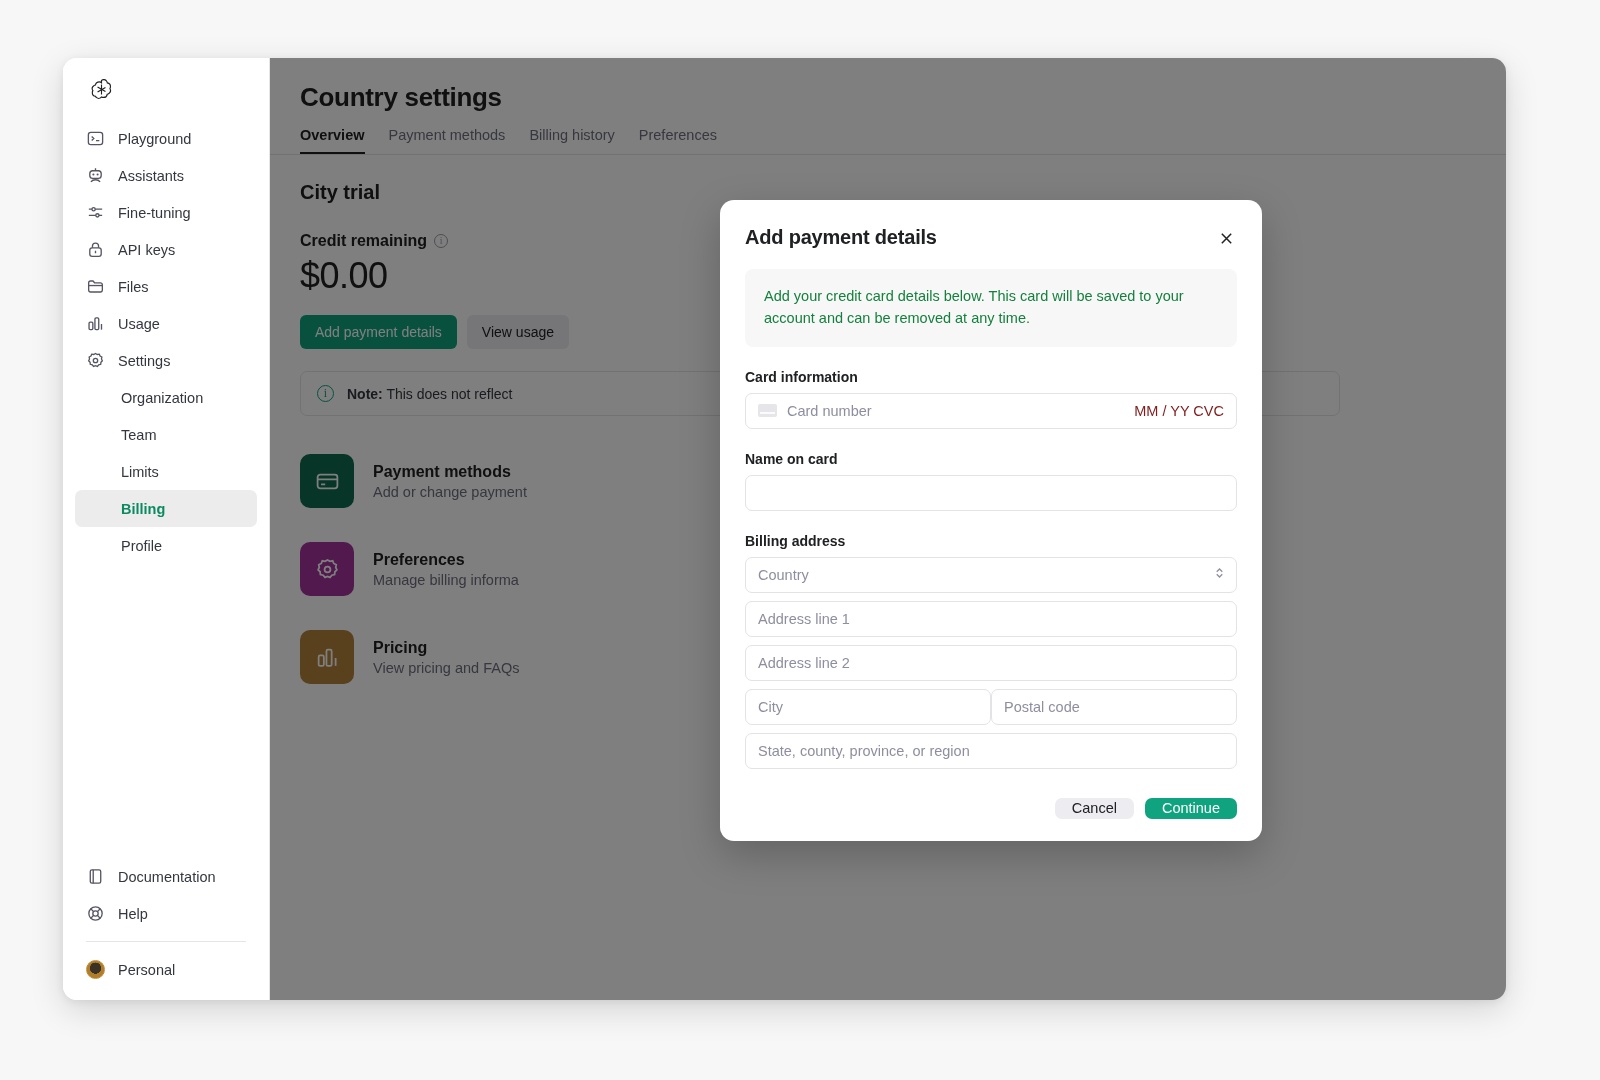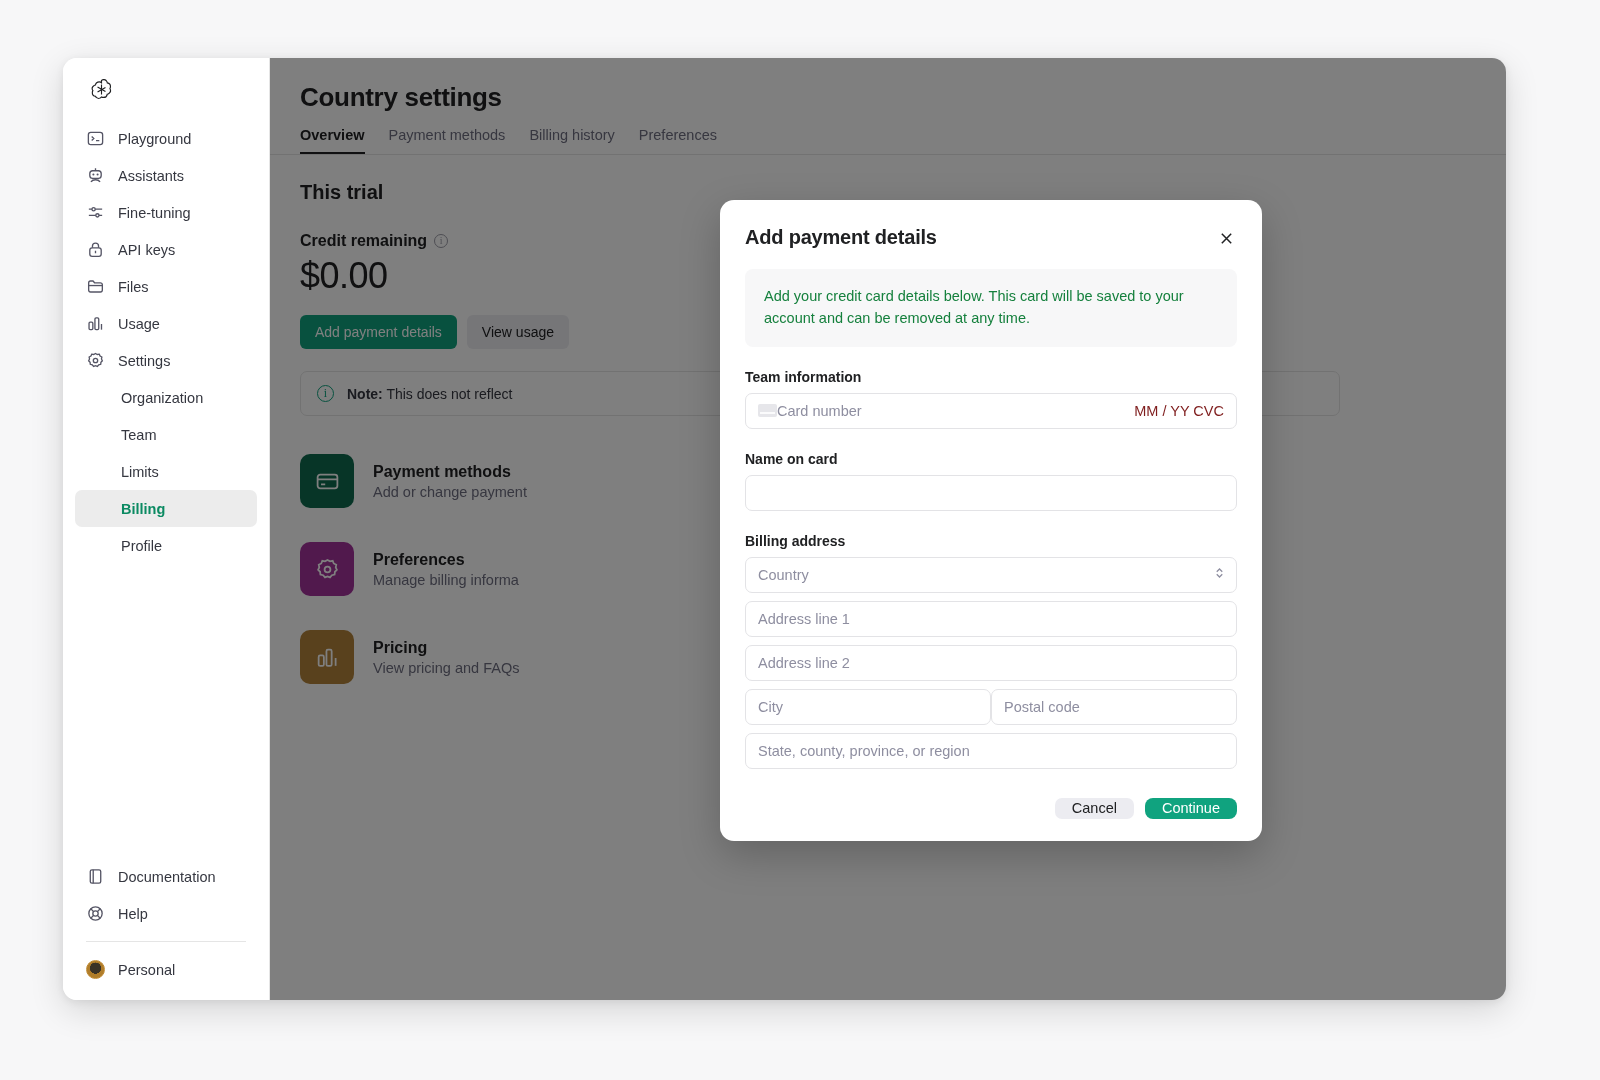--- a/index.html
+++ b/index.html
@@ -131,21 +131,21 @@
   }
   .field-label { font-size: 14px; font-weight: bold; color: #202123; margin: 22px 0 8px 0; }
   .inp {
     width: 100%; height: 36px; border: 1px solid #e3e3e6; border-radius: 7px;
     background: #fff; font-size: 14.5px; color: #202123;
     padding: 0 12px; font-family: "Liberation Sans", sans-serif; outline: none;
   }
   .inp::placeholder { color: #8e8ea0; }
   #card-number-wrap {
     display: flex; align-items: center; height: 36px;
-    border: 1px solid #e3e3e6; border-radius: 7px; padding: 0 12px; 
+    border: 1px solid #e3e3e6; border-radius: 7px; padding: 0 12px; gap: 10px;
   }
   .card-glyph {
     width: 19px; height: 13px; border-radius: 2px; background: #e6e6ea;
     flex: 0 0 19px; position: relative;
   }
   .card-glyph::after {
     content: ""; position: absolute; left: 2px; right: 2px; bottom: 3px;
     height: 2px; background: #fbfbfc;
   }
   #card-number-input {
@@ -159,21 +159,21 @@
     position: absolute; right: 12px; top: 50%; transform: translateY(-50%);
     pointer-events: none; color: #8e8ea0;
   }
   .addr-stack { display: flex; flex-direction: column; gap: 8px; }
   .addr-split { display: flex; gap: 0; }
   .addr-split .inp { flex: 1 1 0; }
   #modal-actions { display: flex; justify-content: flex-end; gap: 11px; margin-top: 29px; }
   .mbtn { height: 21px; padding: 0 17px; border-radius: 7px; border: none;
           font-size: 14.5px; cursor: pointer; font-family: "Liberation Sans", sans-serif; }
   .mbtn-cancel { background: #ececf1; color: #202123; }
-  .mbtn-continue { background: #10a37f; color: #fff; border-radius: 8px; }
+  .mbtn-continue { background: #10a37f; color: #fff; }
 </style>
 </head>
 <body>
 
 <div id="app-window">
 
   <nav id="sidebar">
 
     <div class="brand">
       <svg width="25" height="25" viewBox="0 0 24 24" fill="none" stroke="#202123" stroke-width="1.1">
@@ -310,21 +310,21 @@
     <h1 id="page-title">Country settings</h1>
 
     <div id="tabs">
       <div class="tab active">Overview</div>
       <div class="tab">Payment methods</div>
       <div class="tab">Billing history</div>
       <div class="tab">Preferences</div>
     </div>
 
     <div id="content">
-      <div id="section-title">This trial</div>
+      <div id="section-title">City trial</div>
 
       <div id="credit-row">
         <span id="credit-label">Credit remaining</span>
         <span class="info-circle">i</span>
       </div>
       <div id="credit-amount">$0.00</div>
 
       <div id="action-row">
         <button class="btn btn-primary">Add payment details</button>
         <button class="btn btn-secondary">View usage</button>
@@ -387,21 +387,21 @@
           <div id="modal-title">Add payment details</div>
           <button id="modal-close">
             <svg width="15" height="15" viewBox="0 0 16 16" fill="none" stroke="currentColor" stroke-width="1.6">
               <path d="M3 3l10 10M13 3L3 13"></path>
             </svg>
           </button>
         </div>
 
         <div id="modal-desc">Add your credit card details below. This card will be saved to your account and can be removed at any time.</div>
 
-        <div class="field-label">Team information</div>
+        <div class="field-label">Card information</div>
         <div id="card-number-wrap">
           <span class="card-glyph"></span>
           <input id="card-number-input" type="text" placeholder="Card number" style="">
           <span class="card-hint">MM / YY  CVC</span>
         </div>
 
         <div class="field-label">Name on card</div>
         <input class="inp" type="text" value="" style="">
 
         <div class="field-label">Billing address</div>

